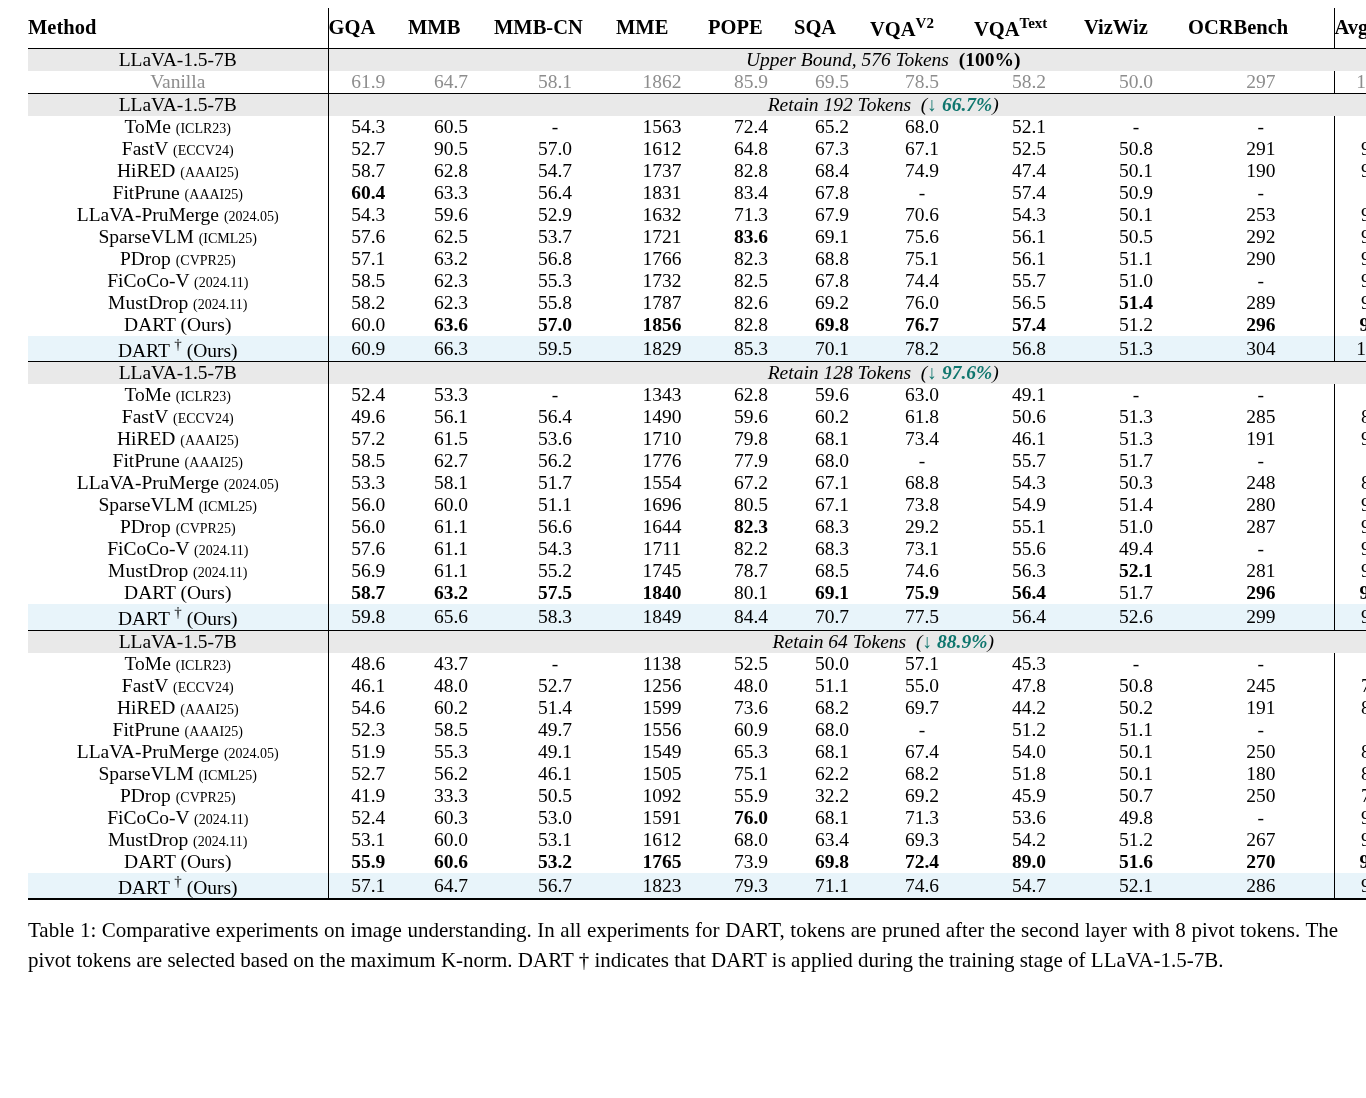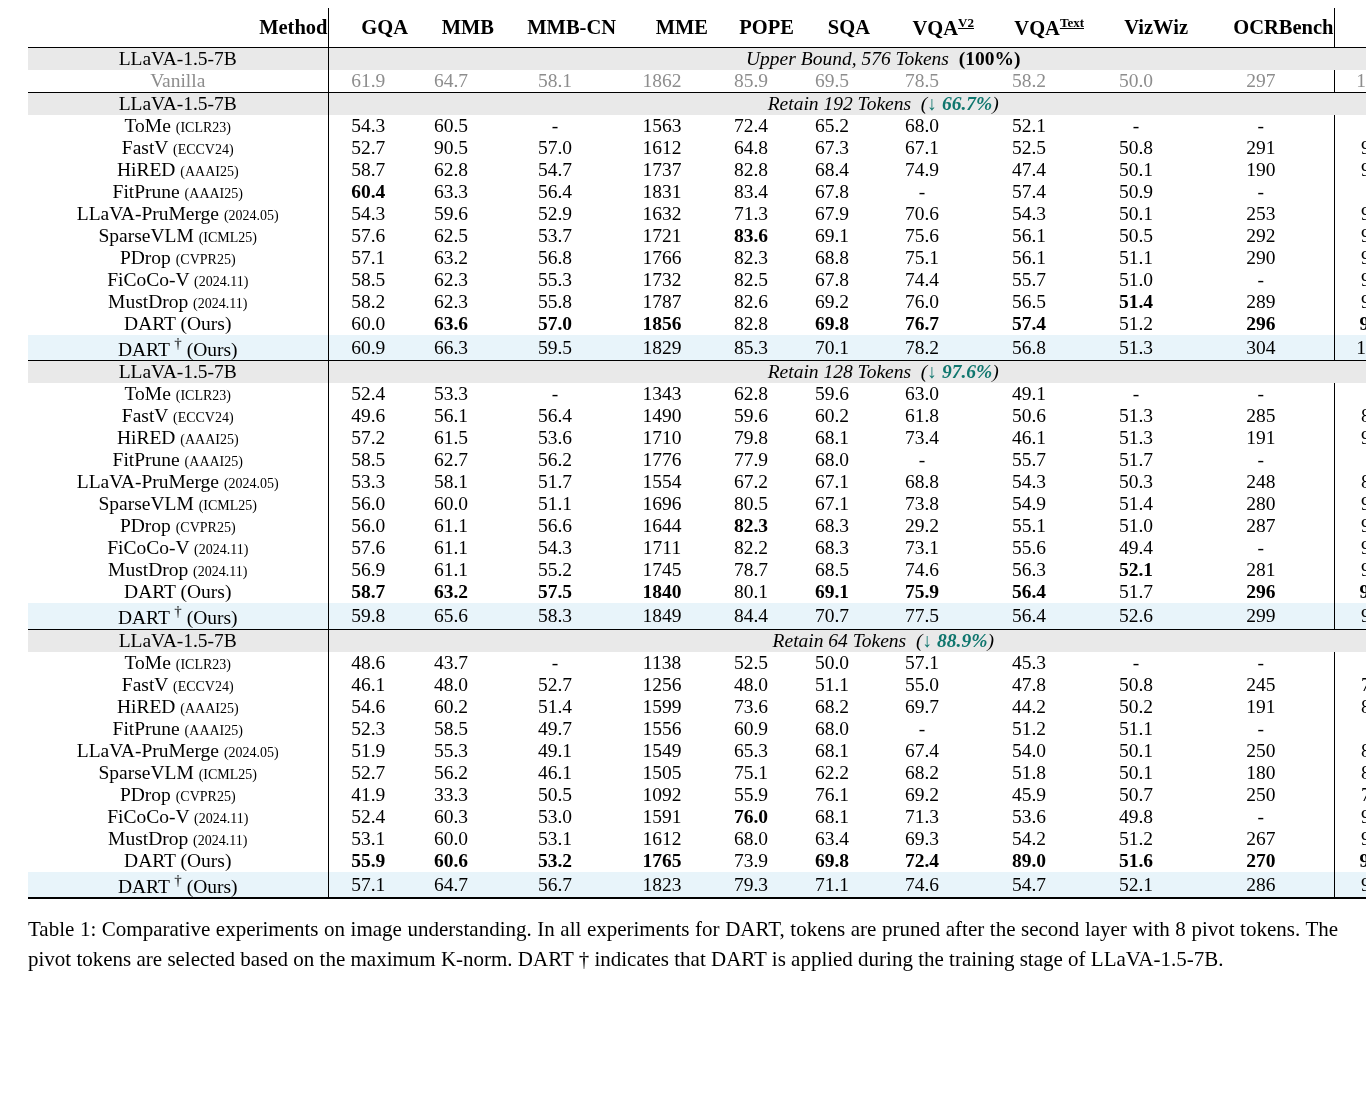--- a/index.html
+++ b/index.html
@@ -30,21 +30,21 @@
     padding: 0;
     vertical-align: middle;
   }
   .rule-bot td { border-bottom: 2.2px solid #000; }
   .rule-mid td { border-top: 1.1px solid #000; }
 
   tr.hdr th {
     font-weight: bold;
     font-size: 20.5px;
     padding: 7px 0 7px 0;
-    text-align: right;
+    text-align: left;
   }
   .colsep { border-left: 1.1px solid #000; }
 
   td.method {
     text-align: center;
     white-space: nowrap;
     padding: 2.5px 0;
     font-size: 19.5px;
   }
   td.num {
@@ -71,21 +71,21 @@
   }
   .pct-bold { font-weight: bold; font-style: normal; }
   .green { color: #0f766e; font-weight: bold; }
   tr.dart-row td {
     background: #e8f4fa;
   }
   .dagger {
     font-size: 15px;
     vertical-align: super;
   }
-  sup.sm { font-size: 13px; vertical-align: super; text-decoration: underline; }
+  sup.sm { font-size: 15px; vertical-align: super; }
   .caption {
     margin-top: 16px;
     width: 1310px;
     font-size: 21px;
     line-height: 1.42;
     text-align: justify;
     font-family: "Liberation Serif", serif;
   }
 </style>
 </head>
@@ -545,21 +545,21 @@
           <td class="num">180</td>
           <td class="num colsep">84.6%</td>
         </tr>
         <tr>
           <td class="method">PDrop <span class="venue">(CVPR25)</span></td>
           <td class="num colsep">41.9</td>
           <td class="num">33.3</td>
           <td class="num">50.5</td>
           <td class="num">1092</td>
           <td class="num">55.9</td>
-          <td class="num">76.1</td>
+          <td class="num">32.2</td>
           <td class="num">69.2</td>
           <td class="num">45.9</td>
           <td class="num">50.7</td>
           <td class="num">250</td>
           <td class="num colsep">78.1%</td>
         </tr>
         <tr>
           <td class="method">FiCoCo-V <span class="venue">(2024.11)</span></td>
           <td class="num colsep">52.4</td>
           <td class="num">60.3</td>

